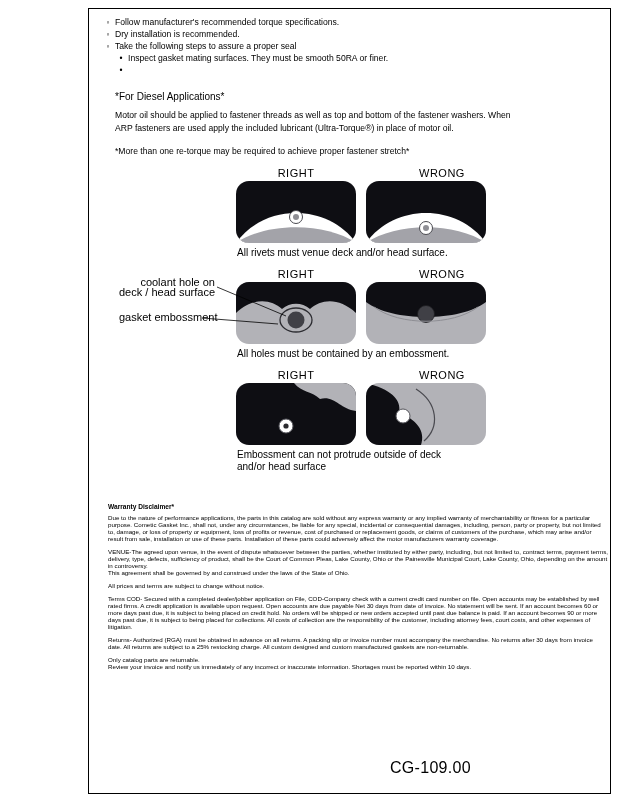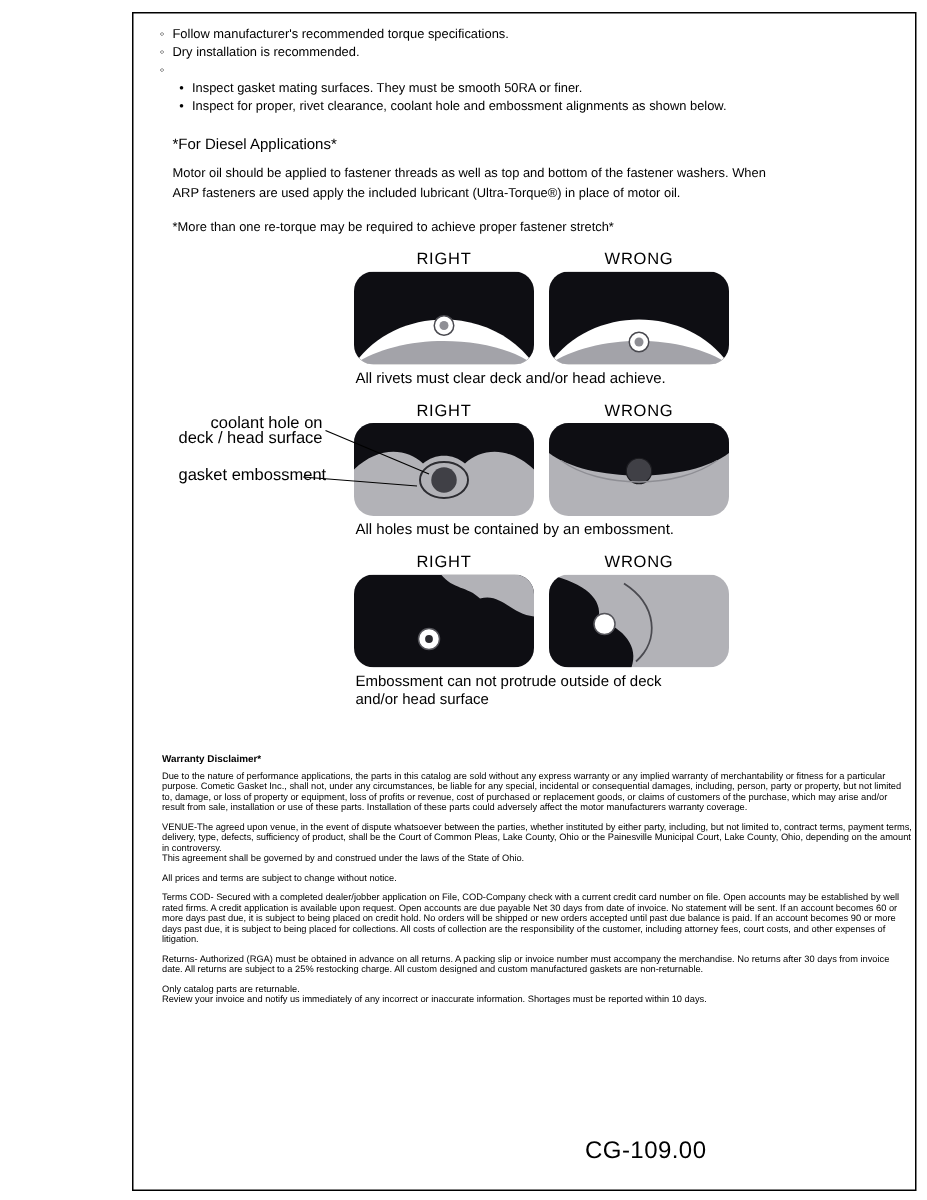--- a/index.html
+++ b/index.html
@@ -17,21 +17,21 @@
     margin:15px 0 0 26px; letter-spacing:0.1px;
   }
   .tips { list-style:none; margin:7px 0 0 0; padding-left:16px; font-size:8.6px; }
   .tips li { display:flex; gap:4px; line-height:12px; align-items:baseline; }
   .tips li.sub { padding-left:13px; }
   .marker { flex:none; width:6px; text-align:center; }
   .diesel-head { font-size:10px; font-weight:normal; margin:15px 0 0 26px; }
   .body { font-size:8.6px; line-height:13px; width:402px; margin:7px 0 0 26px; }
   .note { margin-top:10px; }
   .figure { margin-top:9px; position:relative; }
-  .fig-labels { display:flex; gap:10px; padding-left:147px; height:14px; }
+  .fig-labels { display:flex; gap:26px; padding-left:147px; height:14px; }
   .fig-labels span { width:120px; text-align:center; font-size:11px; letter-spacing:0.5px; }
   .panels { display:flex; gap:10px; padding-left:147px; }
   .panel { width:120px; height:62px; border-radius:13px; overflow:hidden; flex:none; }
   .panel svg { display:block; }
   .caption { font-size:10px; line-height:12px; margin:4px 0 0 148px; }
   .caption.narrow { width:220px; }
   .callout { position:absolute; font-size:11px; line-height:10px; }
   .co1 { top:9px; left:30px; width:96px; text-align:right; }
   .co2 { top:44px; left:30px; }
   .callout-lines { position:absolute; top:0; left:0; pointer-events:none; }
@@ -50,28 +50,28 @@
     <li>
       <span class="marker">◦</span>
       <span>Follow manufacturer's recommended torque specifications.</span>
     </li>
     <li>
       <span class="marker">◦</span>
       <span>Dry installation is recommended.</span>
     </li>
     <li>
       <span class="marker">◦</span>
+      <span>Take the following steps to assure a proper seal</span>
     </li>
     <li class="sub">
       <span class="marker">•</span>
       <span>Inspect gasket mating surfaces.  They must be smooth 50RA or finer.</span>
     </li>
     <li class="sub">
       <span class="marker">•</span>
-      <span>Inspect for proper, rivet clearance, coolant hole and embossment alignments as shown below.</span>
     </li>
   </ul>
 
   <h2 class="diesel-head">*For Diesel Applications*</h2>
   <p class="body">Motor oil should be applied to fastener threads as well as top and bottom of the fastener washers. When ARP fasteners are used apply the included lubricant (Ultra-Torque®) in place of motor oil.</p>
   <p class="body note">*More than one re-torque may be required to achieve proper fastener stretch*</p>
 
   <section class="figure">
     <div class="fig-labels">
       <span>RIGHT</span>
@@ -90,21 +90,21 @@
       <div class="panel">
         <svg width="120" height="62" viewBox="0 0 120 62" aria-hidden="true">
           <rect width="120" height="62" fill="#0e0e13"></rect>
           <path d="M0,62 C28,22 92,22 120,62 Z" fill="#ffffff"></path>
           <path d="M0,62 C30,41 90,41 120,62 Z" fill="#a3a3a9"></path>
           <circle cx="60" cy="47" r="6.5" fill="#ffffff" stroke="#4a4a50" stroke-width="1"></circle>
           <circle cx="60" cy="47" r="3" fill="#8e8e94"></circle>
         </svg>
       </div>
     </div>
-    <p class="caption">All rivets must clear deck and/or head achieve.</p>
+    <p class="caption">All rivets must venue deck and/or head surface.</p>
   </section>
 
   <section class="figure">
     <div class="fig-labels">
       <span>RIGHT</span>
       <span>WRONG</span>
     </div>
     <div class="panels">
       <div class="panel">
         <svg width="120" height="62" viewBox="0 0 120 62" aria-hidden="true">

